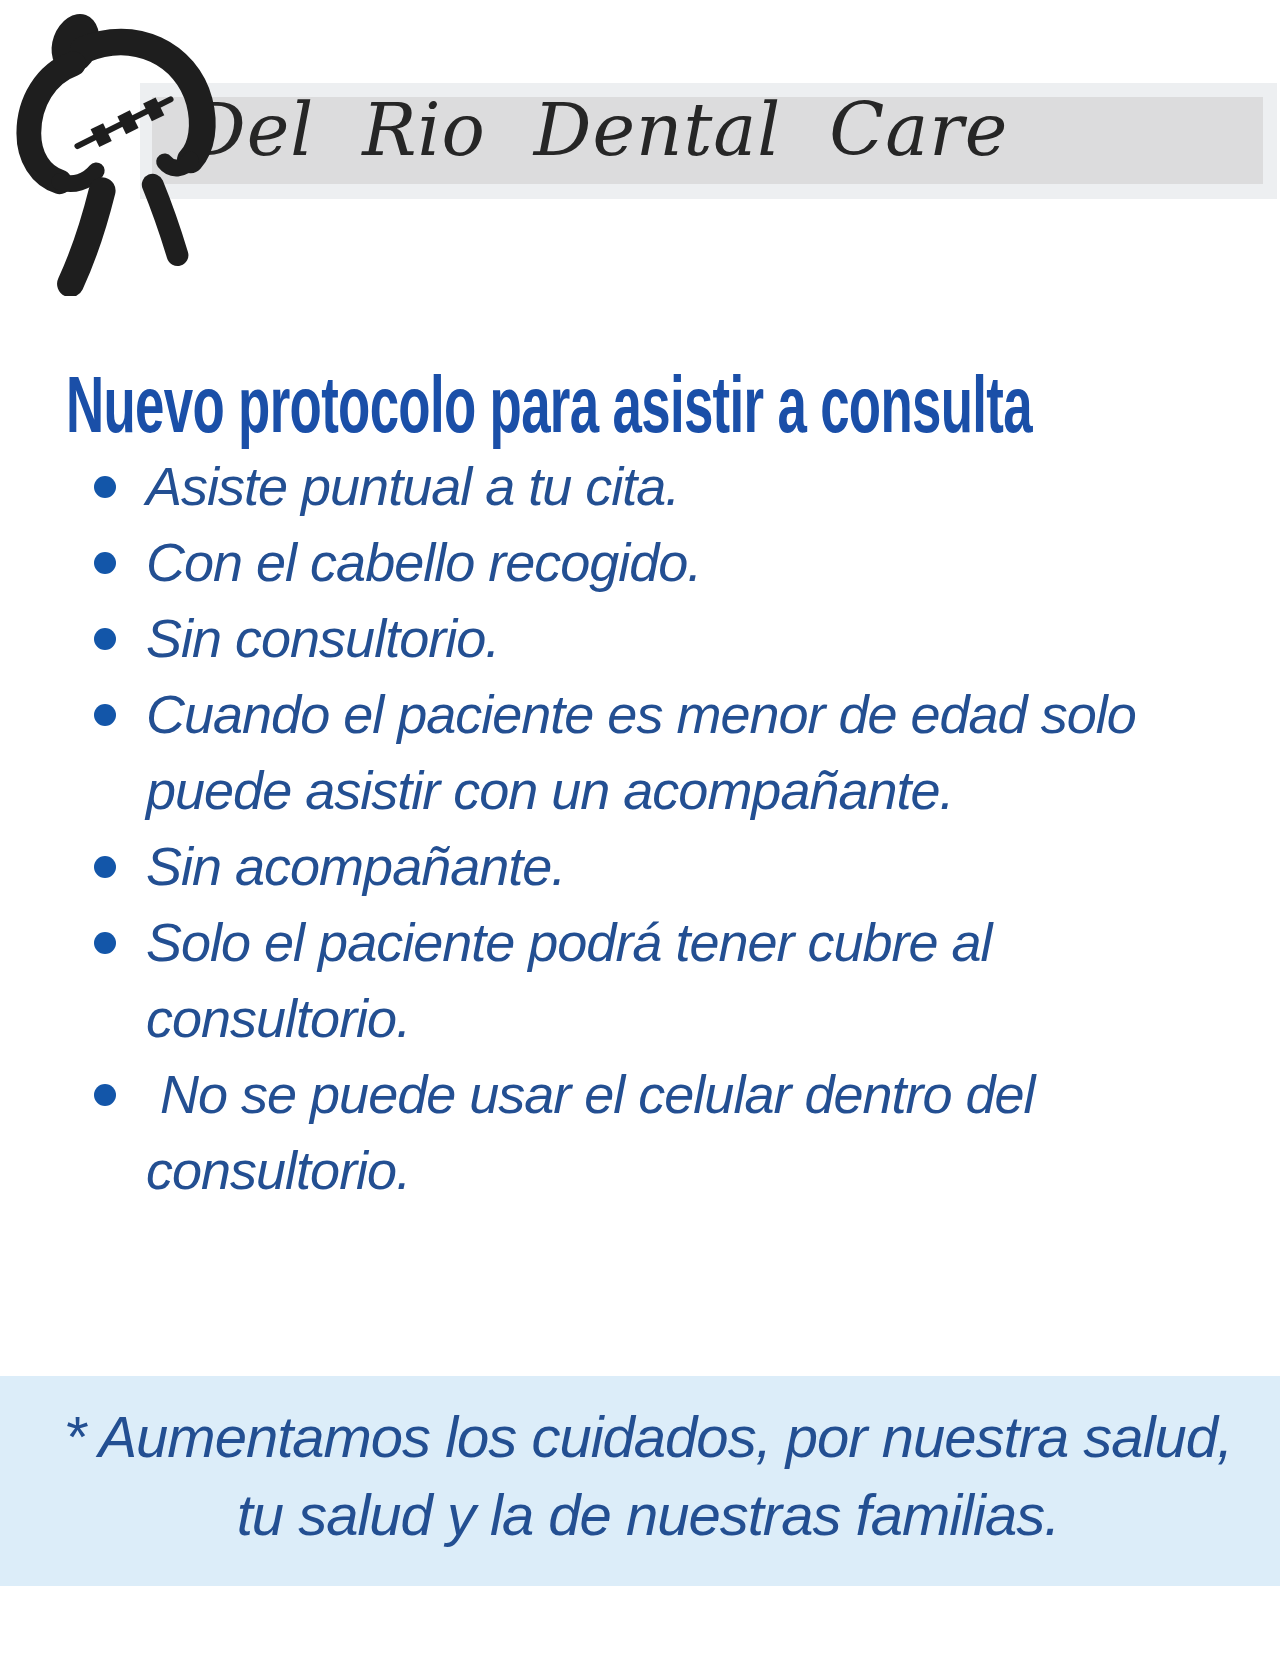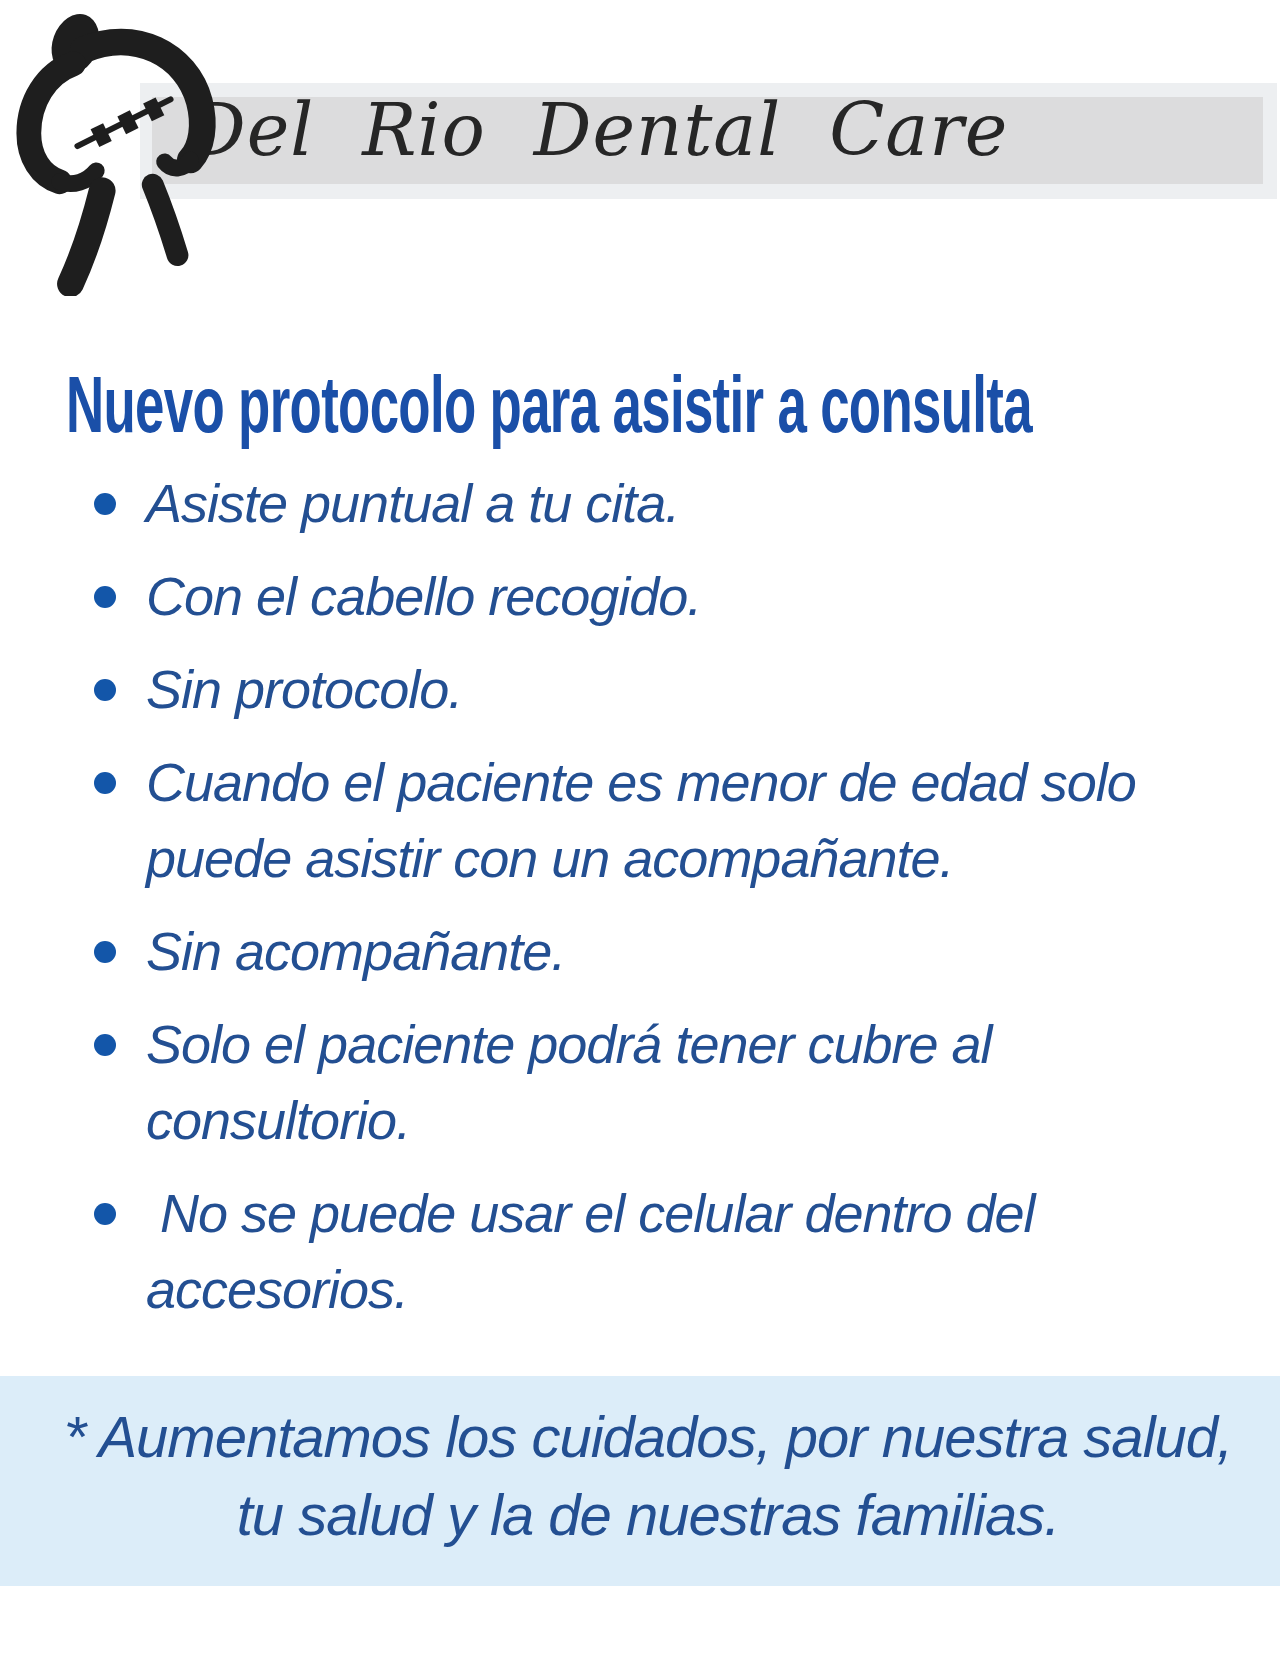--- a/index.html
+++ b/index.html
@@ -45,21 +45,20 @@
     position:absolute;left:94px;top:448px;width:1100px;
     margin:0;padding:0;list-style:none;
   }
   ul.protocol-list li{
     position:relative;
     padding-left:52px;
     font-style:italic;
     font-size:54px;line-height:76px;
     letter-spacing:-1px;
     color:#234f92;
-    margin-top:17px;
   }
   ul.protocol-list li .li-text{white-space:pre-wrap;}
   ul.protocol-list li::before{
     content:"";
     position:absolute;left:0;top:28px;
     width:22px;height:22px;border-radius:50%;
     background:#1356a9;
   }
   
   .footer-band{
@@ -110,25 +109,25 @@
     <rect x="-7" y="-10" width="14" height="20" transform="translate(121,117) rotate(-26)"></rect>
     <rect x="-7" y="-10" width="14" height="20" transform="translate(147,104) rotate(-26)"></rect>
   </g>
 </svg>
 
 <div class="heading">Nuevo protocolo para asistir a consulta</div>
 
 <ul class="protocol-list">
   <li><span class="li-text">Asiste puntual a tu cita.</span></li>
   <li><span class="li-text">Con el cabello recogido.</span></li>
-  <li><span class="li-text">Sin protocolo.</span></li>
+  <li><span class="li-text">Sin consultorio.</span></li>
   <li><span class="li-text">Cuando el paciente es menor de edad solo
 puede asistir con un acompañante.</span></li>
   <li><span class="li-text">Sin acompañante.</span></li>
   <li><span class="li-text">Solo el paciente podrá tener cubre al
 consultorio.</span></li>
   <li><span class="li-text"> No se puede usar el celular dentro del
-accesorios.</span></li>
+consultorio.</span></li>
 </ul>
 
 <div class="footer-band"></div>
 <div class="footer-note">* Aumentamos los cuidados, por nuestra salud,
 tu salud y la de nuestras familias.</div>
 
 </body></html>

